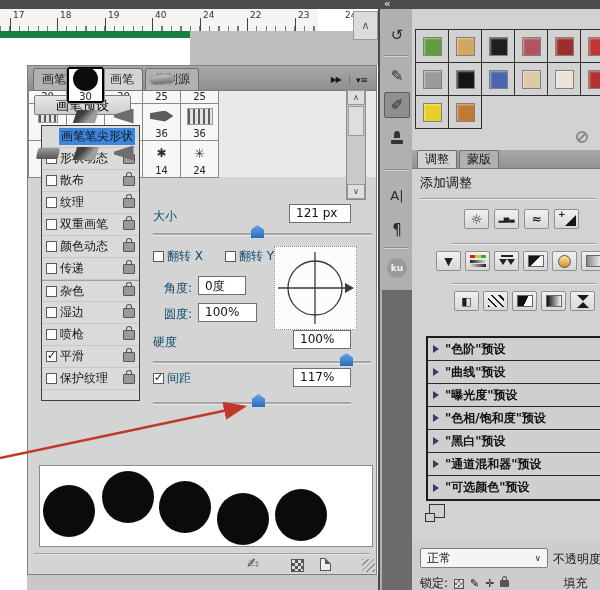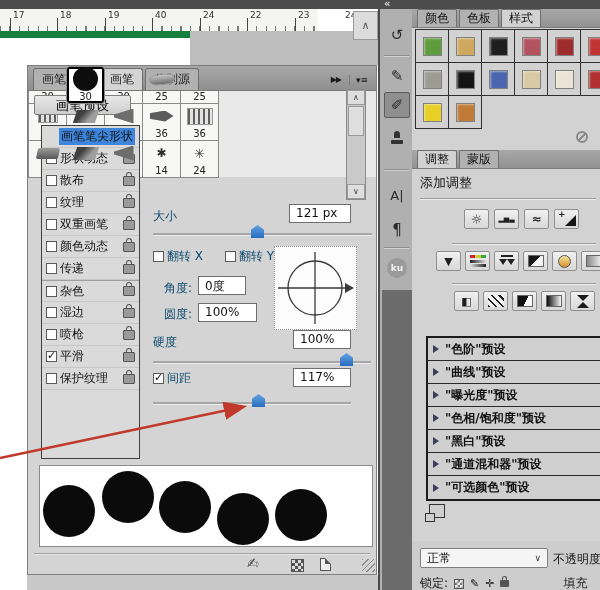--- a/index.html
+++ b/index.html
@@ -25,21 +25,21 @@
   .bp-tabs{position:absolute;left:0;top:0;right:0;height:25px;display:flex;align-items:flex-end;
     padding-left:5px;gap:2px;background:linear-gradient(#a8a8a8,#8f8f8f);border-bottom:1px solid #787878;box-sizing:border-box}
   .tab{height:21px;line-height:21px;padding:0 8px;background:#b1b1b1;border:1px solid #6d6d6d;border-bottom:none;
     border-radius:3px 3px 0 0;color:#1c1c1c;white-space:nowrap}
   .tab.active{background:#d4d4d4}
   .bp-flyout{margin-left:auto;margin-bottom:6px;font-size:8px;letter-spacing:-1px;color:#1a1a1a;padding-right:6px}
   .bp-menu{margin-bottom:5px;font-size:9px;color:#1a1a1a;border-left:1px solid #7a7a7a;padding:0 8px 0 6px}
   .preset-btn{left:6px;top:29px;width:97px;height:20px;background:linear-gradient(#e8e8e8,#cdcdcd);
     border:1px solid #7d7d7d;border-radius:2px;text-align:center;line-height:18px}
   
-  .opt-box{left:13px;top:59px;width:99px;height:334px;border:1px solid #3f3f3f;background:#dadada;box-sizing:border-box;overflow:hidden}
+  .opt-box{left:13px;top:59px;width:99px;height:276px;border:1px solid #3f3f3f;background:#dadada;box-sizing:border-box;overflow:hidden}
   .opt-row{height:22px;display:flex;align-items:center;padding:0 4px;border-bottom:1px solid #c7c7c7;box-sizing:border-box}
   .opt-row.group-top{border-top:1px solid #9f9f9f}
   .opt-label{white-space:nowrap;overflow:hidden}
   .opt-label.hl{background:#3d86dc;padding:0 2px;margin-left:13px}
   .cb{width:11px;height:11px;background:#fcfcfc;border:1px solid #5a5a5a;margin-right:3px;flex:none;box-sizing:border-box;position:relative}
   .cb.checked::after{content:"✓";position:absolute;left:0;top:-3px;font-size:11px;color:#111}
   .lock{position:relative;width:10px;height:8px;background:#9a9a9a;border:1px solid #555;border-radius:1px;margin-left:auto;flex:none}
   .lock::before{content:"";position:absolute;top:-5px;left:2px;width:4px;height:4px;border:1px solid #555;border-bottom:none;border-radius:3px 3px 0 0}
   
   .bgrid{left:126px;top:23px;display:grid;grid-template-columns:repeat(5,38px);grid-auto-rows:37px;background:#e9e9e9}
@@ -390,25 +390,20 @@
     <div class="dicon" style="top:173px;font-size:13px">A|</div>
     <div class="dicon" style="top:208px">¶</div>
     <div class="dsep" style="top:238px"></div>
     <div class="dicon" style="top:246px">
       <span class="ku-badge">ku</span>
     </div>
   </div>
 
   <div class="abs rpanel">
 
-    <div class="rtabbar" style="top:0">
-      <div class="rtab">颜色</div>
-      <div class="rtab">色板</div>
-      <div class="rtab active">样式</div>
-    </div>
     <div class="sgrid">
       <div class="scell">
           <span class="swatch" style="background: rgb(95, 156, 62);"></span>
         </div>
       <div class="scell">
           <span class="swatch" style="background: rgb(207, 167, 95);"></span>
         </div>
       <div class="scell">
           <span class="swatch" style="background: rgb(30, 30, 30);"></span>
         </div>

